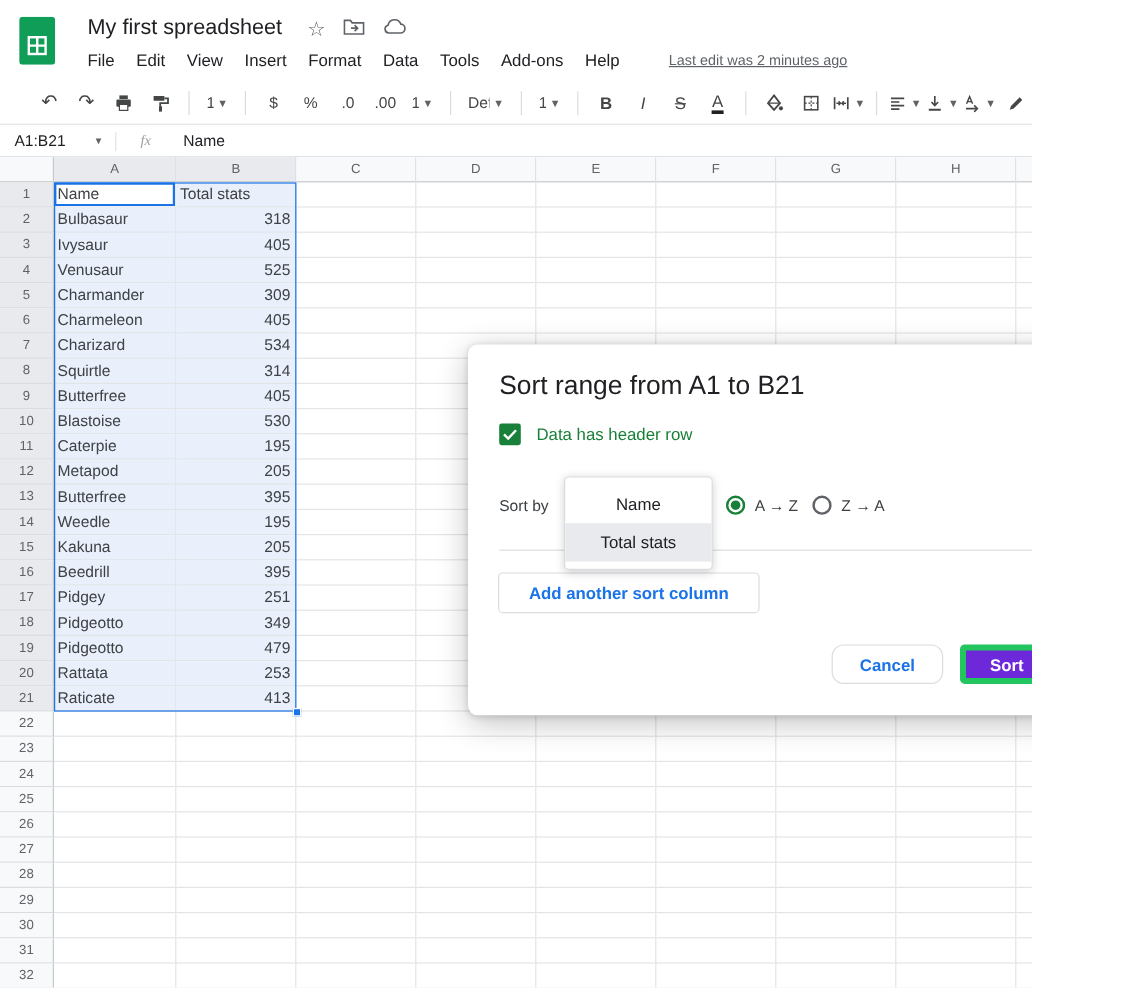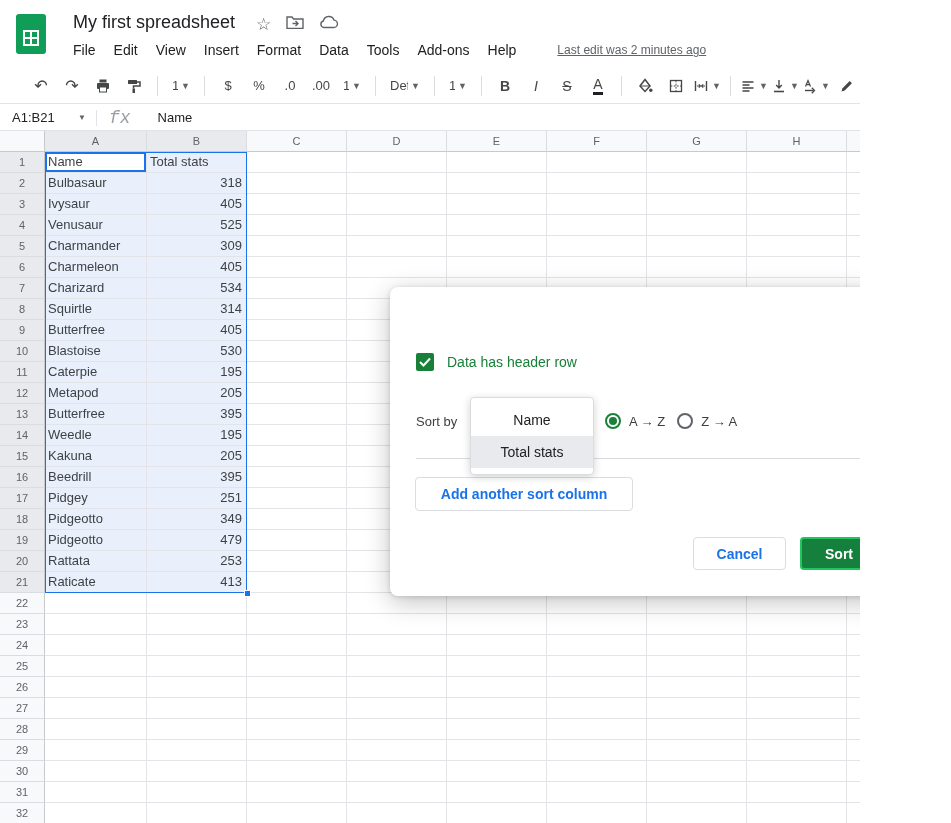--- a/index.html
+++ b/index.html
@@ -37,21 +37,21 @@
   .strike .tb-label { text-decoration:line-through; font-size:14px; }
   .textcolor .tb-label { font-size:14px; border-bottom:3px solid #202124; line-height:15px; }
 
   
   .formulabar { position:absolute; left:0; top:105px; width:100%; height:26px; background:#fff;
                 border-bottom:1px solid #e0e3e7; display:flex; align-items:center; }
   .name-box { width:86px; padding-left:12px; display:flex; align-items:center; justify-content:space-between;
               font-size:13px; color:#202124; cursor:pointer; }
   .name-caret { font-size:8px; color:#5f6368; }
   .fb-div { width:1px; height:16px; background:#e0e3e7; margin-left:10px; }
-  .fx { margin-left:12px; font-family:Liberation Mono, monospace; font-style:italic; font-size:18px; color:#9aa0a6; }
+  .fx { margin-left:20px; font-family:Liberation Serif, serif; font-style:italic; font-size:12px; color:#9aa0a6; }
   .fb-content { margin-left:27px; font-size:13px; color:#202124; flex:1; cursor:text; }
 
   
   .grid { position:absolute; left:0; top:131px; width:951px; height:692px; background:#fff; }
   .corner { position:absolute; left:0; top:0; width:45px; height:21px; background:#f8f9fa;
             border-right:1px solid #c7cacd; border-bottom:1px solid #c7cacd; }
   .col-headers { position:absolute; left:45px; top:0; height:21px; display:flex; }
   .col-h { width:100px; height:21px; background:#f8f9fa; border-right:1px solid #d9dce0; border-bottom:1px solid #c7cacd;
            font-size:11px; color:#5f6368; text-align:center; line-height:21px; cursor:pointer; }
   .col-h:first-child { width:102px; }
@@ -88,24 +88,24 @@
   .radio-opt { display:flex; align-items:center; cursor:pointer; }
   .radio { width:16px; height:16px; border-radius:50%; border:2px solid #5f6368; margin-right:8px; position:relative; flex:none; }
   .radio.checked { border-color:#188038; }
   .radio.checked::after { content:''; position:absolute; inset:2px; background:#188038; border-radius:50%; }
   .radio-label { font-size:13px; color:#3c4043; }
   .dlg-divider { position:absolute; left:26px; right:26px; top:171px; height:1px; background:#dadce0; }
   .add-btn { position:absolute; left:25px; top:190px; width:218px; height:34px; background:#fff;
              border:1px solid #dadce0; border-radius:4px; color:#1a73e8; font-size:14px; font-weight:bold;
              display:flex; align-items:center; justify-content:center; cursor:pointer; }
   .cancel-btn { position:absolute; left:303px; top:250px; width:93px; height:33px; background:#fff;
-                border:1px solid #dadce0; border-radius:4px; color:#1a73e8; font-size:14px; font-weight:bold;
+                border:1px solid #dadce0; border-radius:10px; color:#1a73e8; font-size:14px; font-weight:bold;
                 display:flex; align-items:center; justify-content:center; cursor:pointer; }
-  .sort-btn { position:absolute; left:410px; top:250px; width:78px; height:33px; background:#15803d;
-              border:2px solid #22c55e; border-radius:4px; color:#fff; font-size:14px; font-weight:bold;
+  .sort-btn { position:absolute; left:410px; top:250px; width:78px; height:33px; background:#6d28d9;
+              border:5px solid #22c55e; border-radius:4px; color:#fff; font-size:14px; font-weight:bold;
               display:flex; align-items:center; justify-content:center; cursor:pointer; }
   .dropdown { position:absolute; left:80px; top:110px; width:124px; background:#fff; border:1px solid #dadce0;
               border-radius:4px; box-shadow:0 2px 8px rgba(0,0,0,.18); padding:6px 0; z-index:12; }
   .dd-opt { height:32px; line-height:32px; text-align:center; font-size:14px; color:#202124; cursor:pointer; }
   .dd-opt.hover { background:#e8eaed; }
 </style>
 </head>
 <body>
 
 <div class="app">
@@ -628,20 +628,21 @@
         <div class="cell"></div>
         <div class="cell"></div>
         <div class="cell"></div>
         <div class="cell"></div>
       </div>
     <div class="sel-border"></div>
     <div class="sel-handle"></div>
   </div>
 
   <div class="dialog">
+    <div class="dlg-title">Sort range from A1 to B21</div>
     <div class="dlg-close">×</div>
 
     <div class="dlg-check-row">
       <span class="checkbox">
         <svg width="12" height="10" viewBox="0 0 12 10">
             <path d="M1 5l3.5 3.5L11 1.5" stroke="#fff" stroke-width="2" fill="none"></path>
           </svg>
       </span>
       <span class="check-label">Data has header row</span>
     </div>

